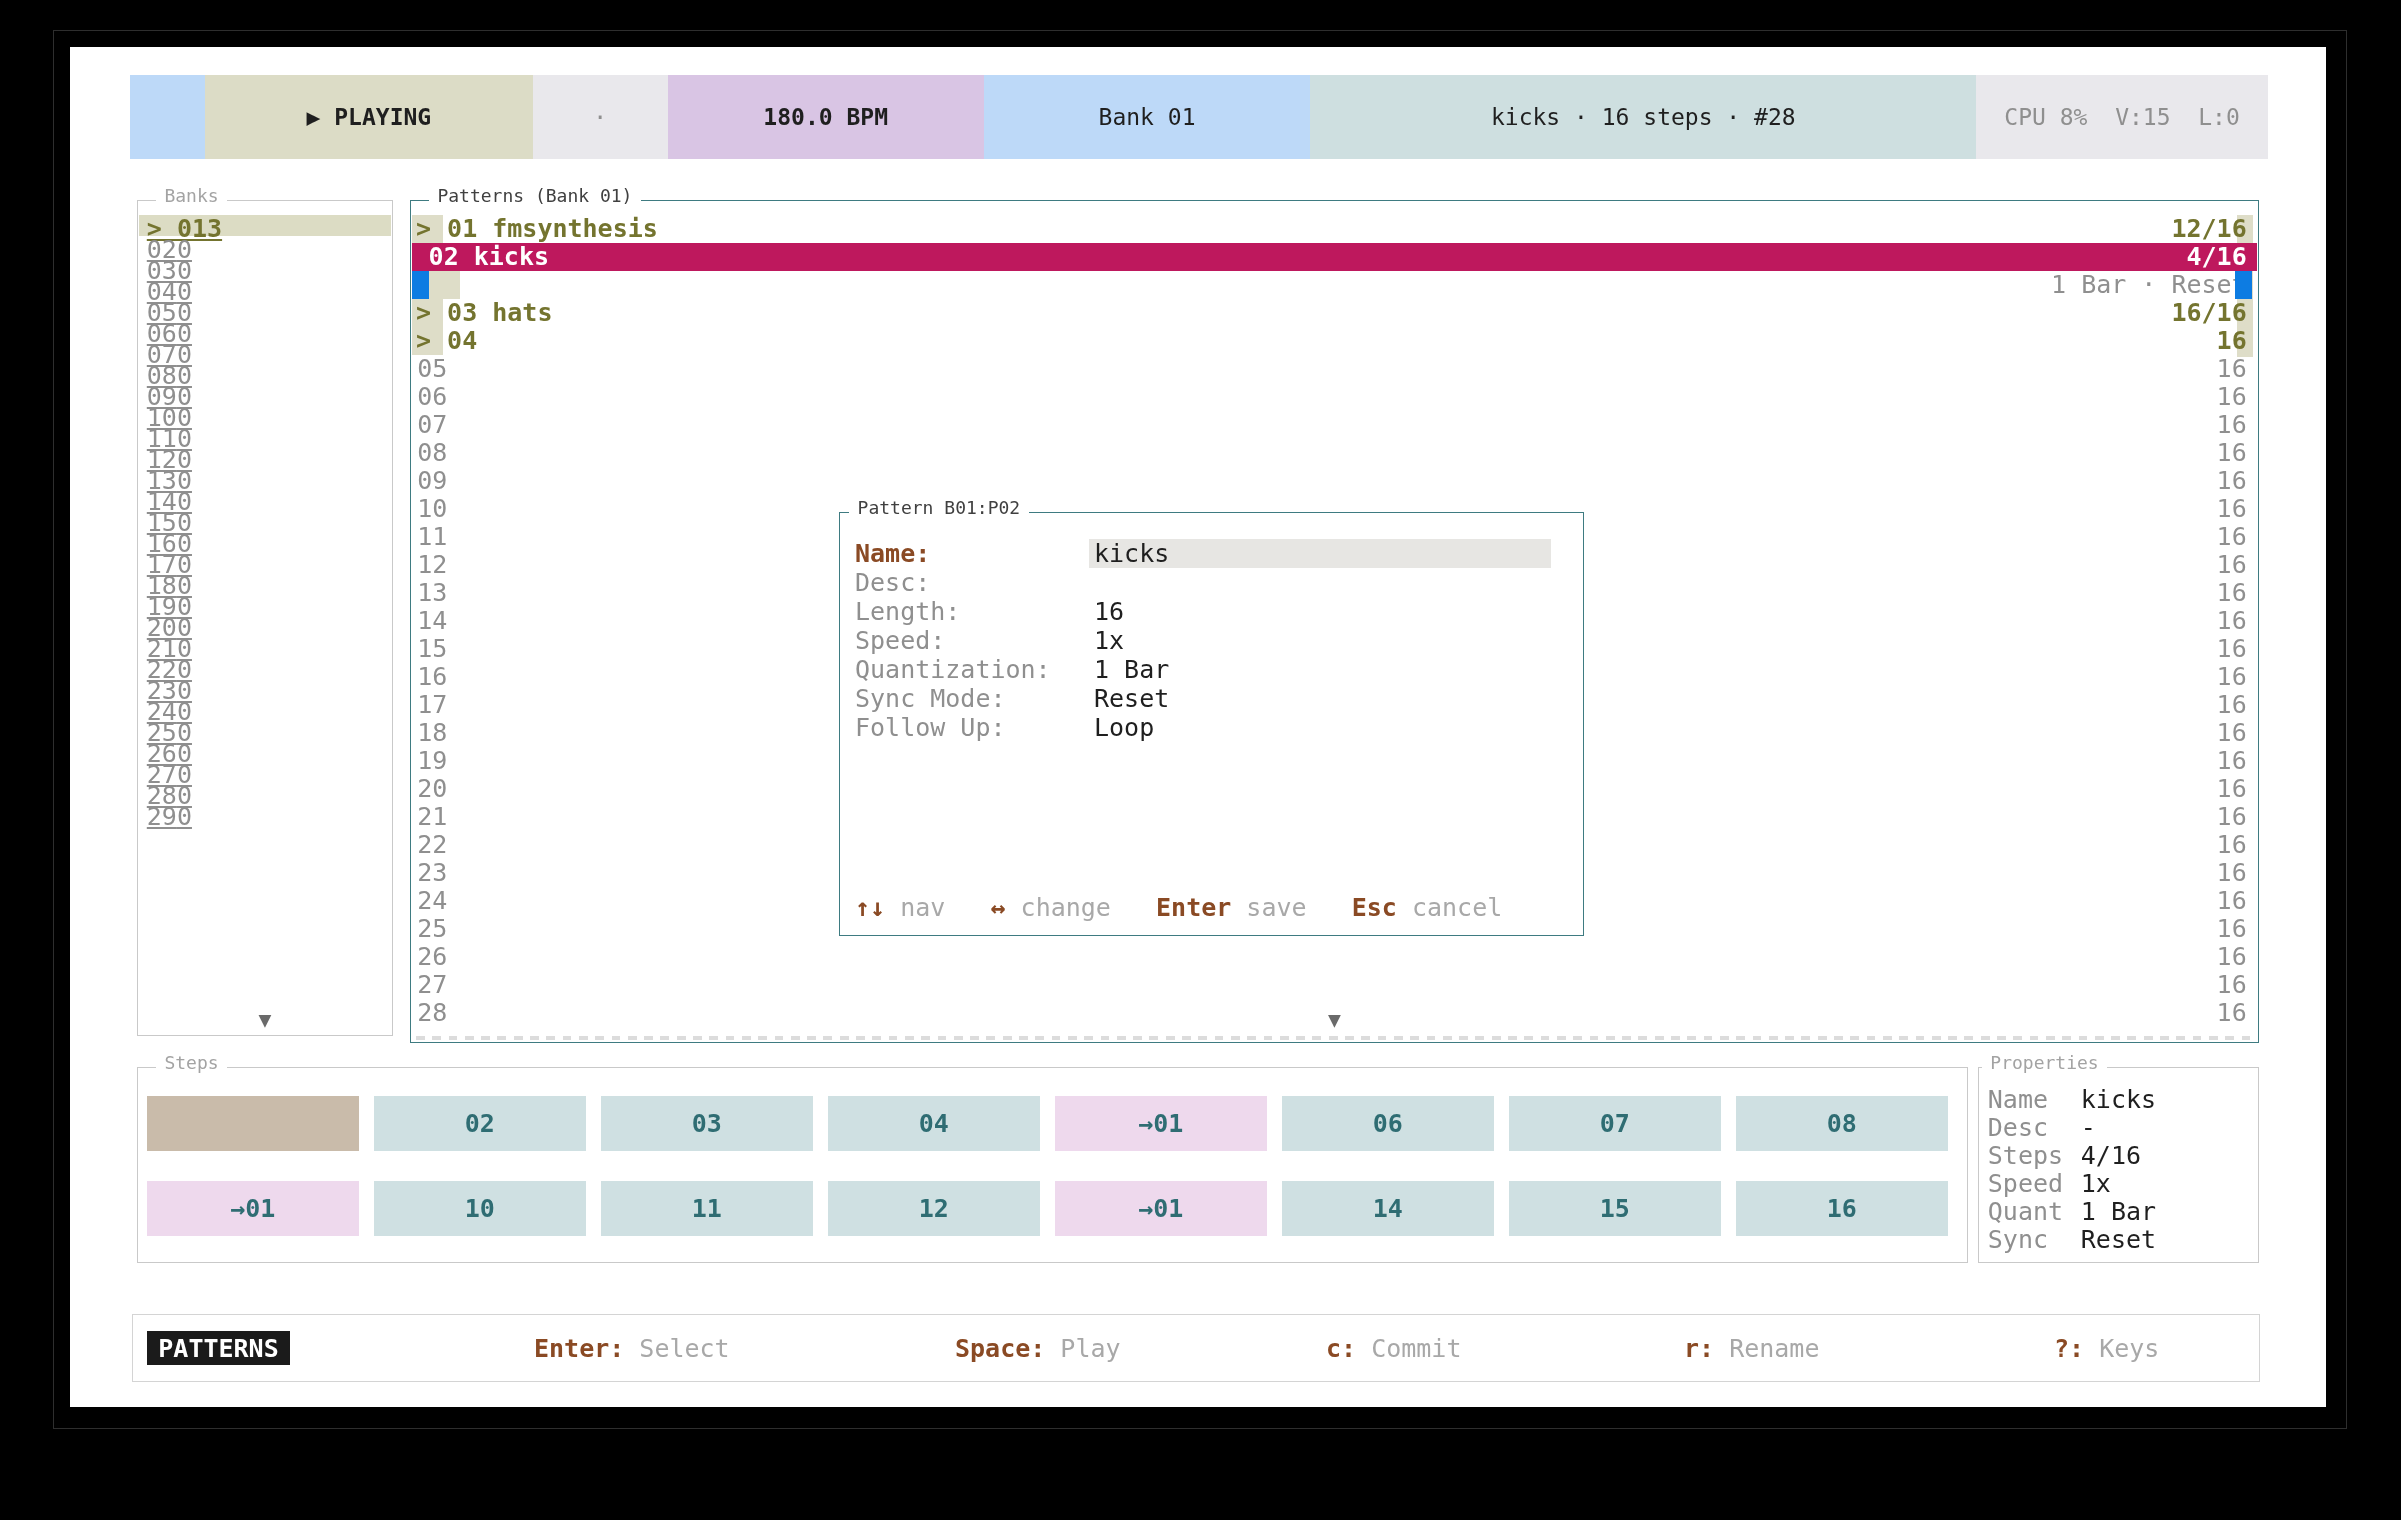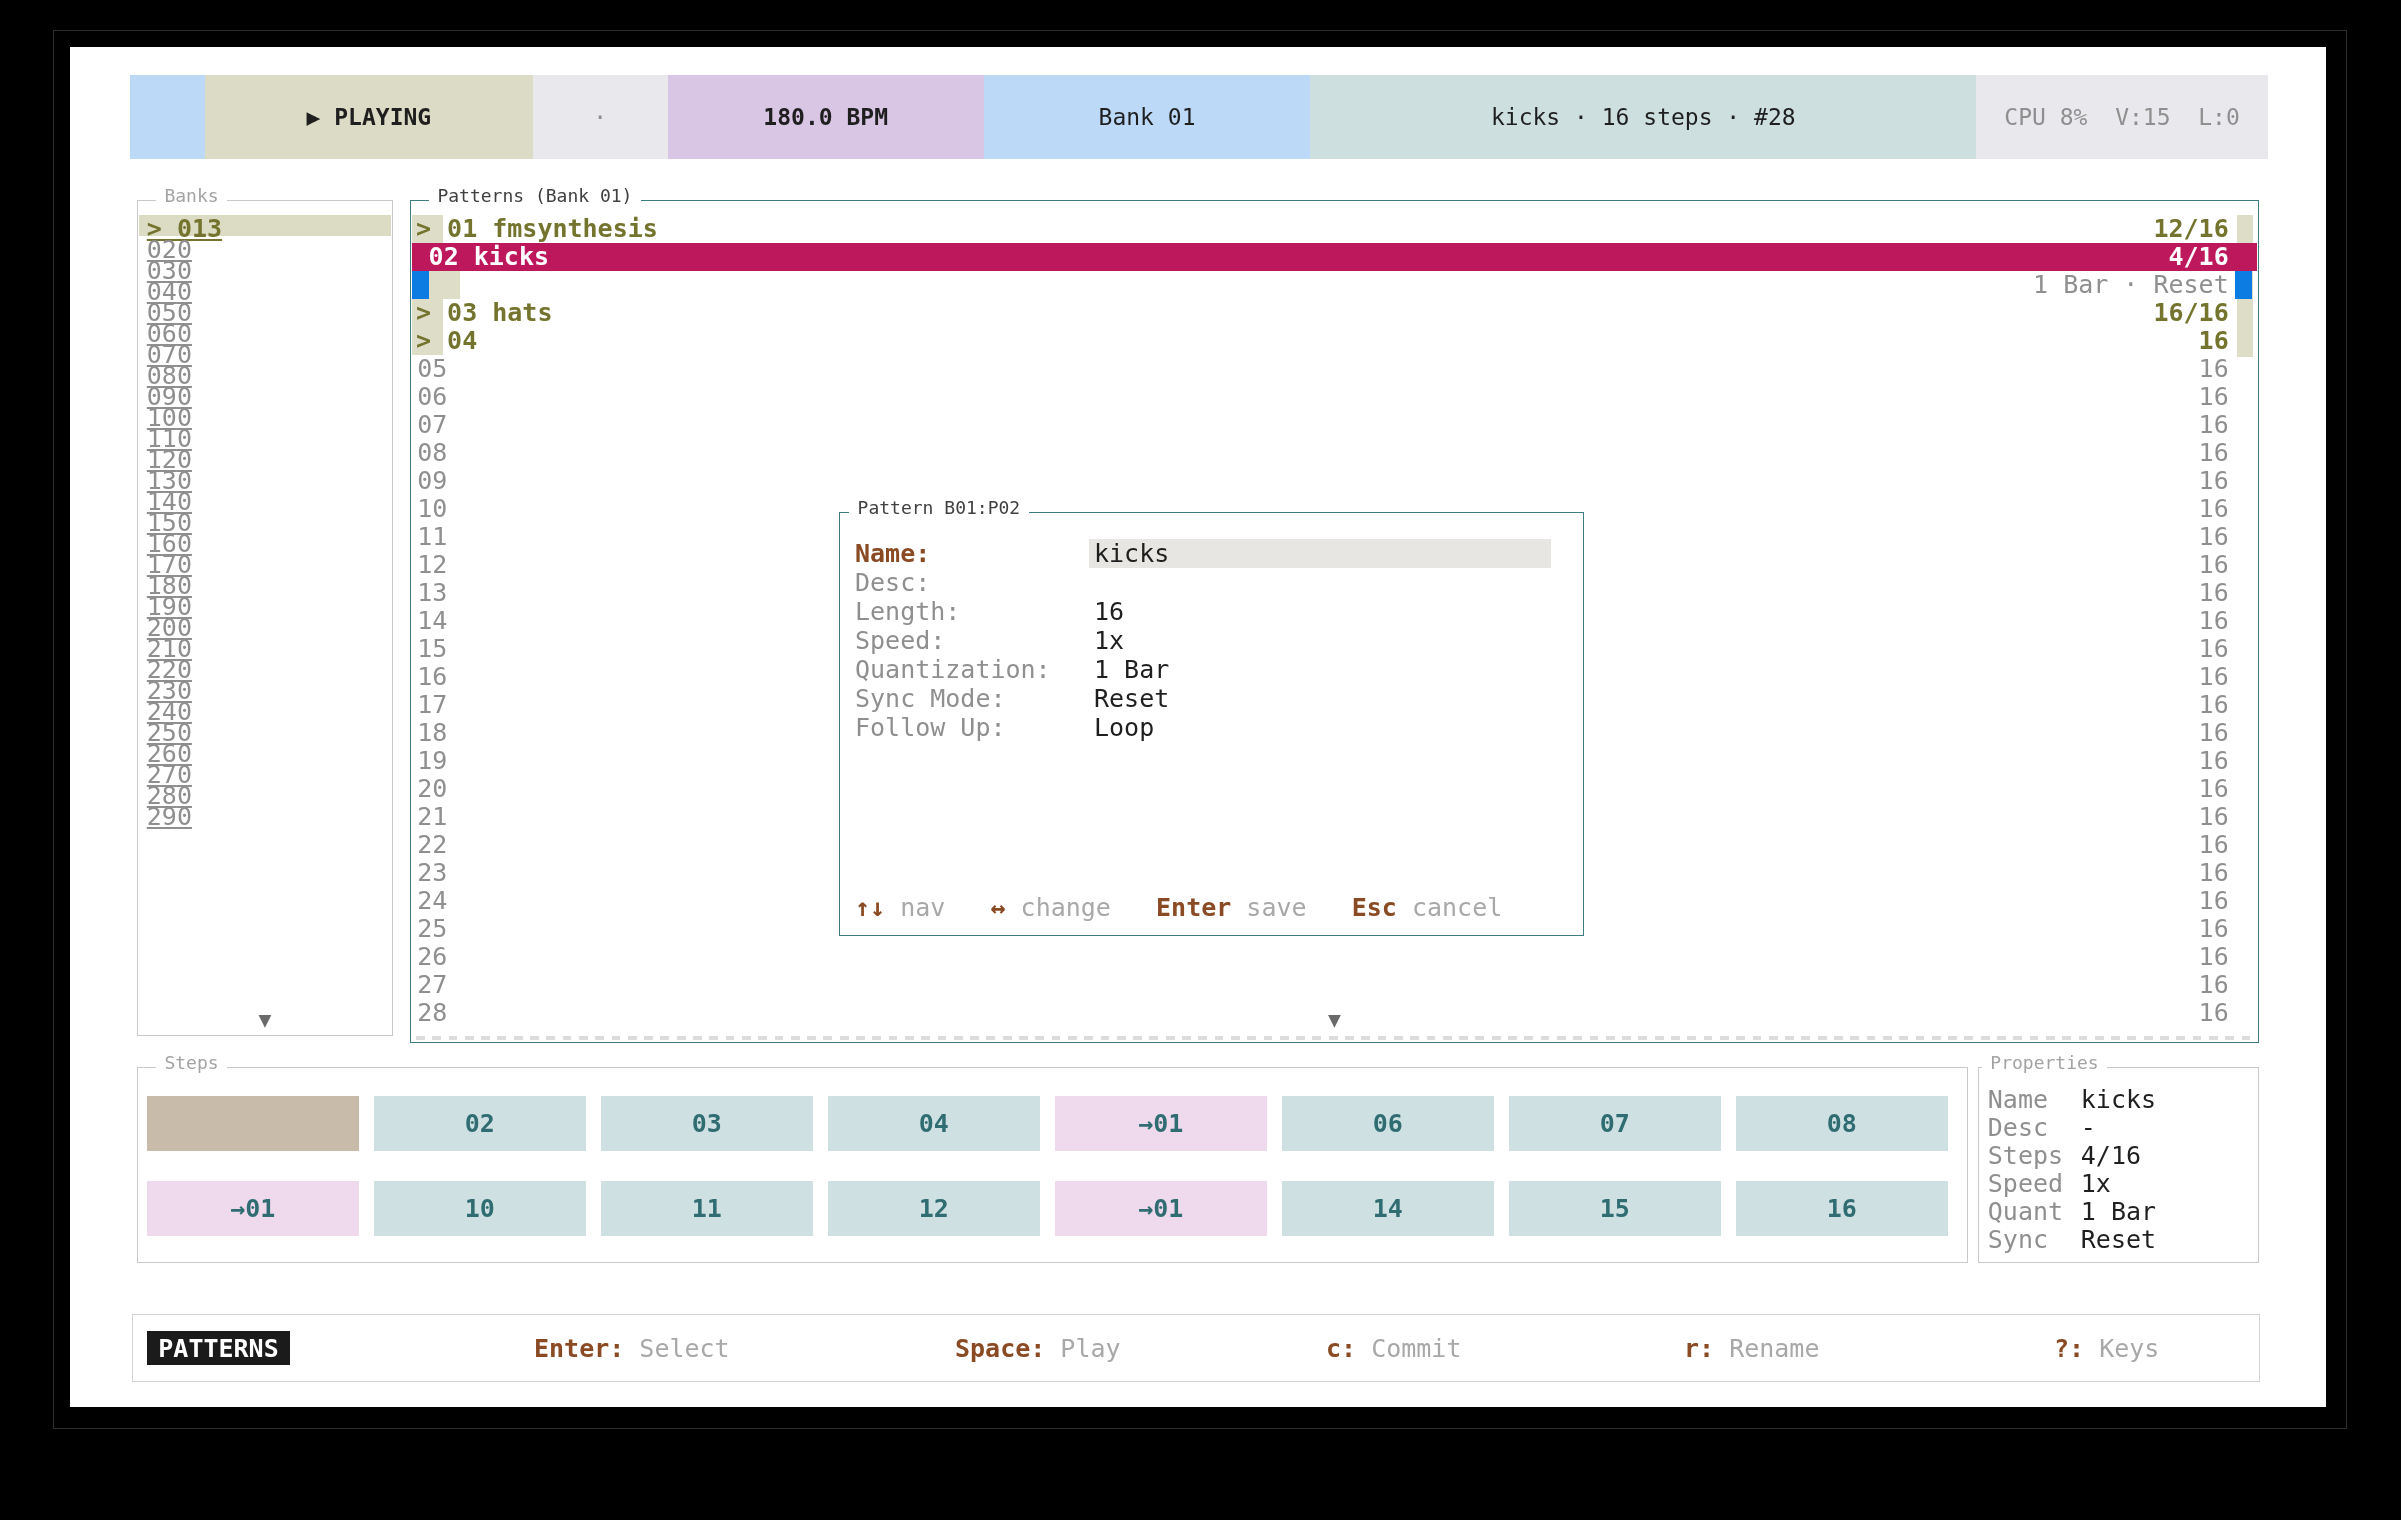--- a/index.html
+++ b/index.html
@@ -38,21 +38,21 @@
   .prow .grow{flex:1;}
   .prow .gutter{width:31px;background:#deddc8;color:#74742f;font-weight:bold;padding-left:3.8px;box-sizing:border-box;}
   .prow.committed{color:#74742f;font-weight:bold;}
   .prow.committed .ptext{margin-left:3.8px;}
   .prow.plain{color:#8f8f8f;padding-left:5px;}
   .prow.selected{background:#be185d;color:#fff;font-weight:bold;padding-left:16.3px;}
   .prow.detail{color:#8f8f8f;}
   .prow.detail .b1{width:16.3px;background:#0d7ce2;}
   .prow.detail .b2{width:31px;background:#deddc8;}
   .prow.detail .rblock{position:absolute;right:5px;top:0;width:16.3px;height:28px;background:#0d7ce2;}
-  .prow .rval{padding-right:28px;}
+  .prow .rval{padding-right:10px;}
   .scroll-thumb{position:absolute;top:14px;right:5px;width:16.3px;height:142px;background:#deddc8;z-index:0;}
   .dotted{position:absolute;left:5px;right:5px;bottom:2.5px;height:3.8px;z-index:0;
           background:repeating-linear-gradient(90deg,#dcdcdc 0 8.8px,transparent 8.8px 16.3px);}
   .more-arrow{position:absolute;left:50%;transform:translateX(-50%);top:805px;
               font-size:21.4px;color:#6a6a6a;z-index:2;line-height:28px;}
 
   
   .modal{position:absolute;left:769px;top:465px;width:745px;height:424px;background:#fff;
          border:1.9px solid #3e7b81;z-index:5;box-sizing:border-box;}
   .mfields{position:absolute;left:0;right:0;top:26px;}

